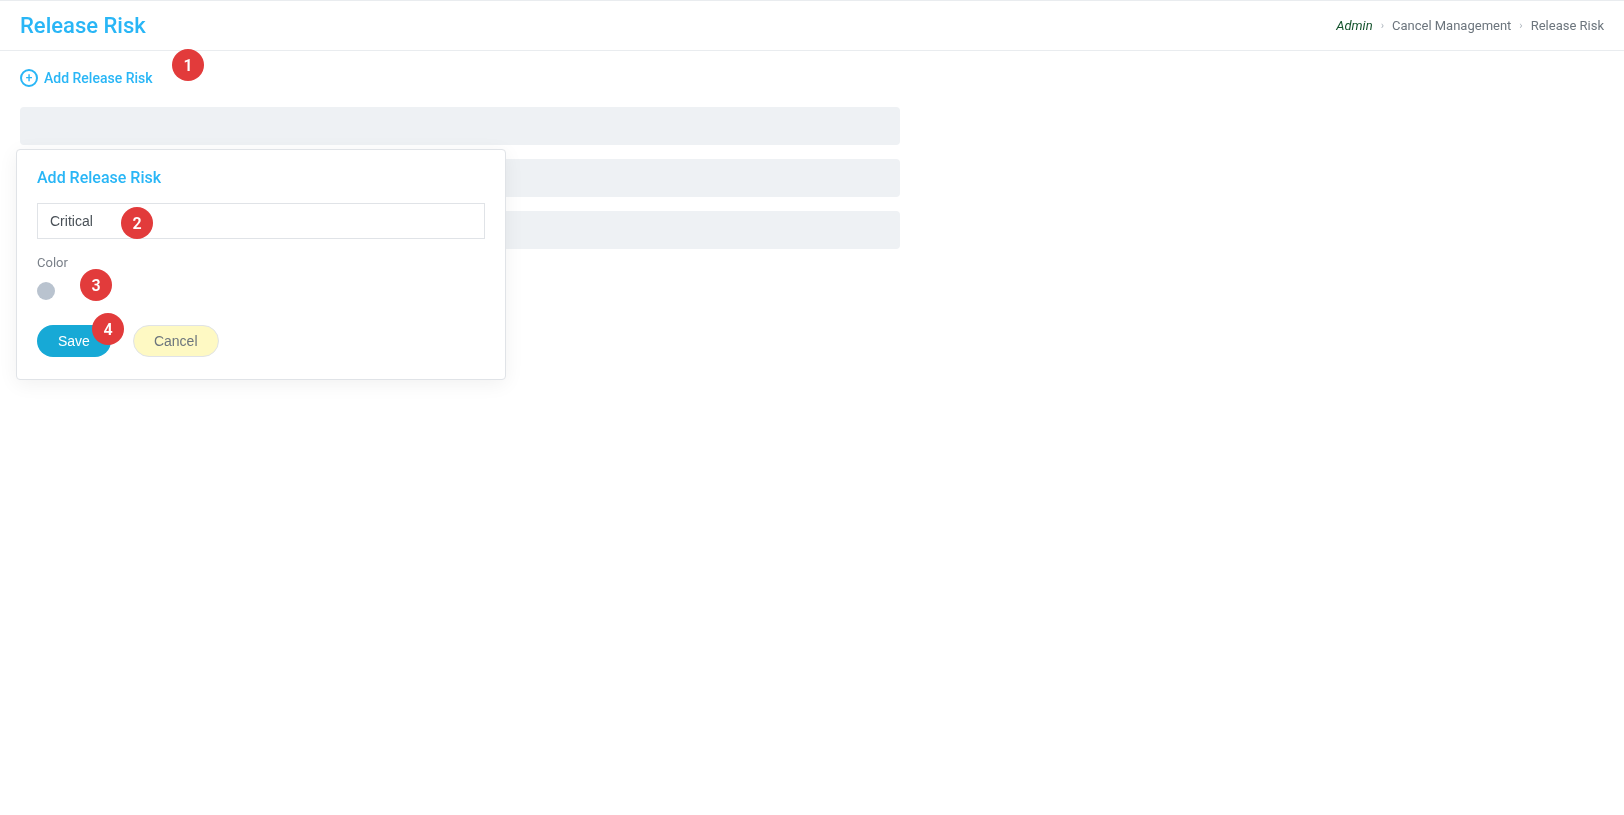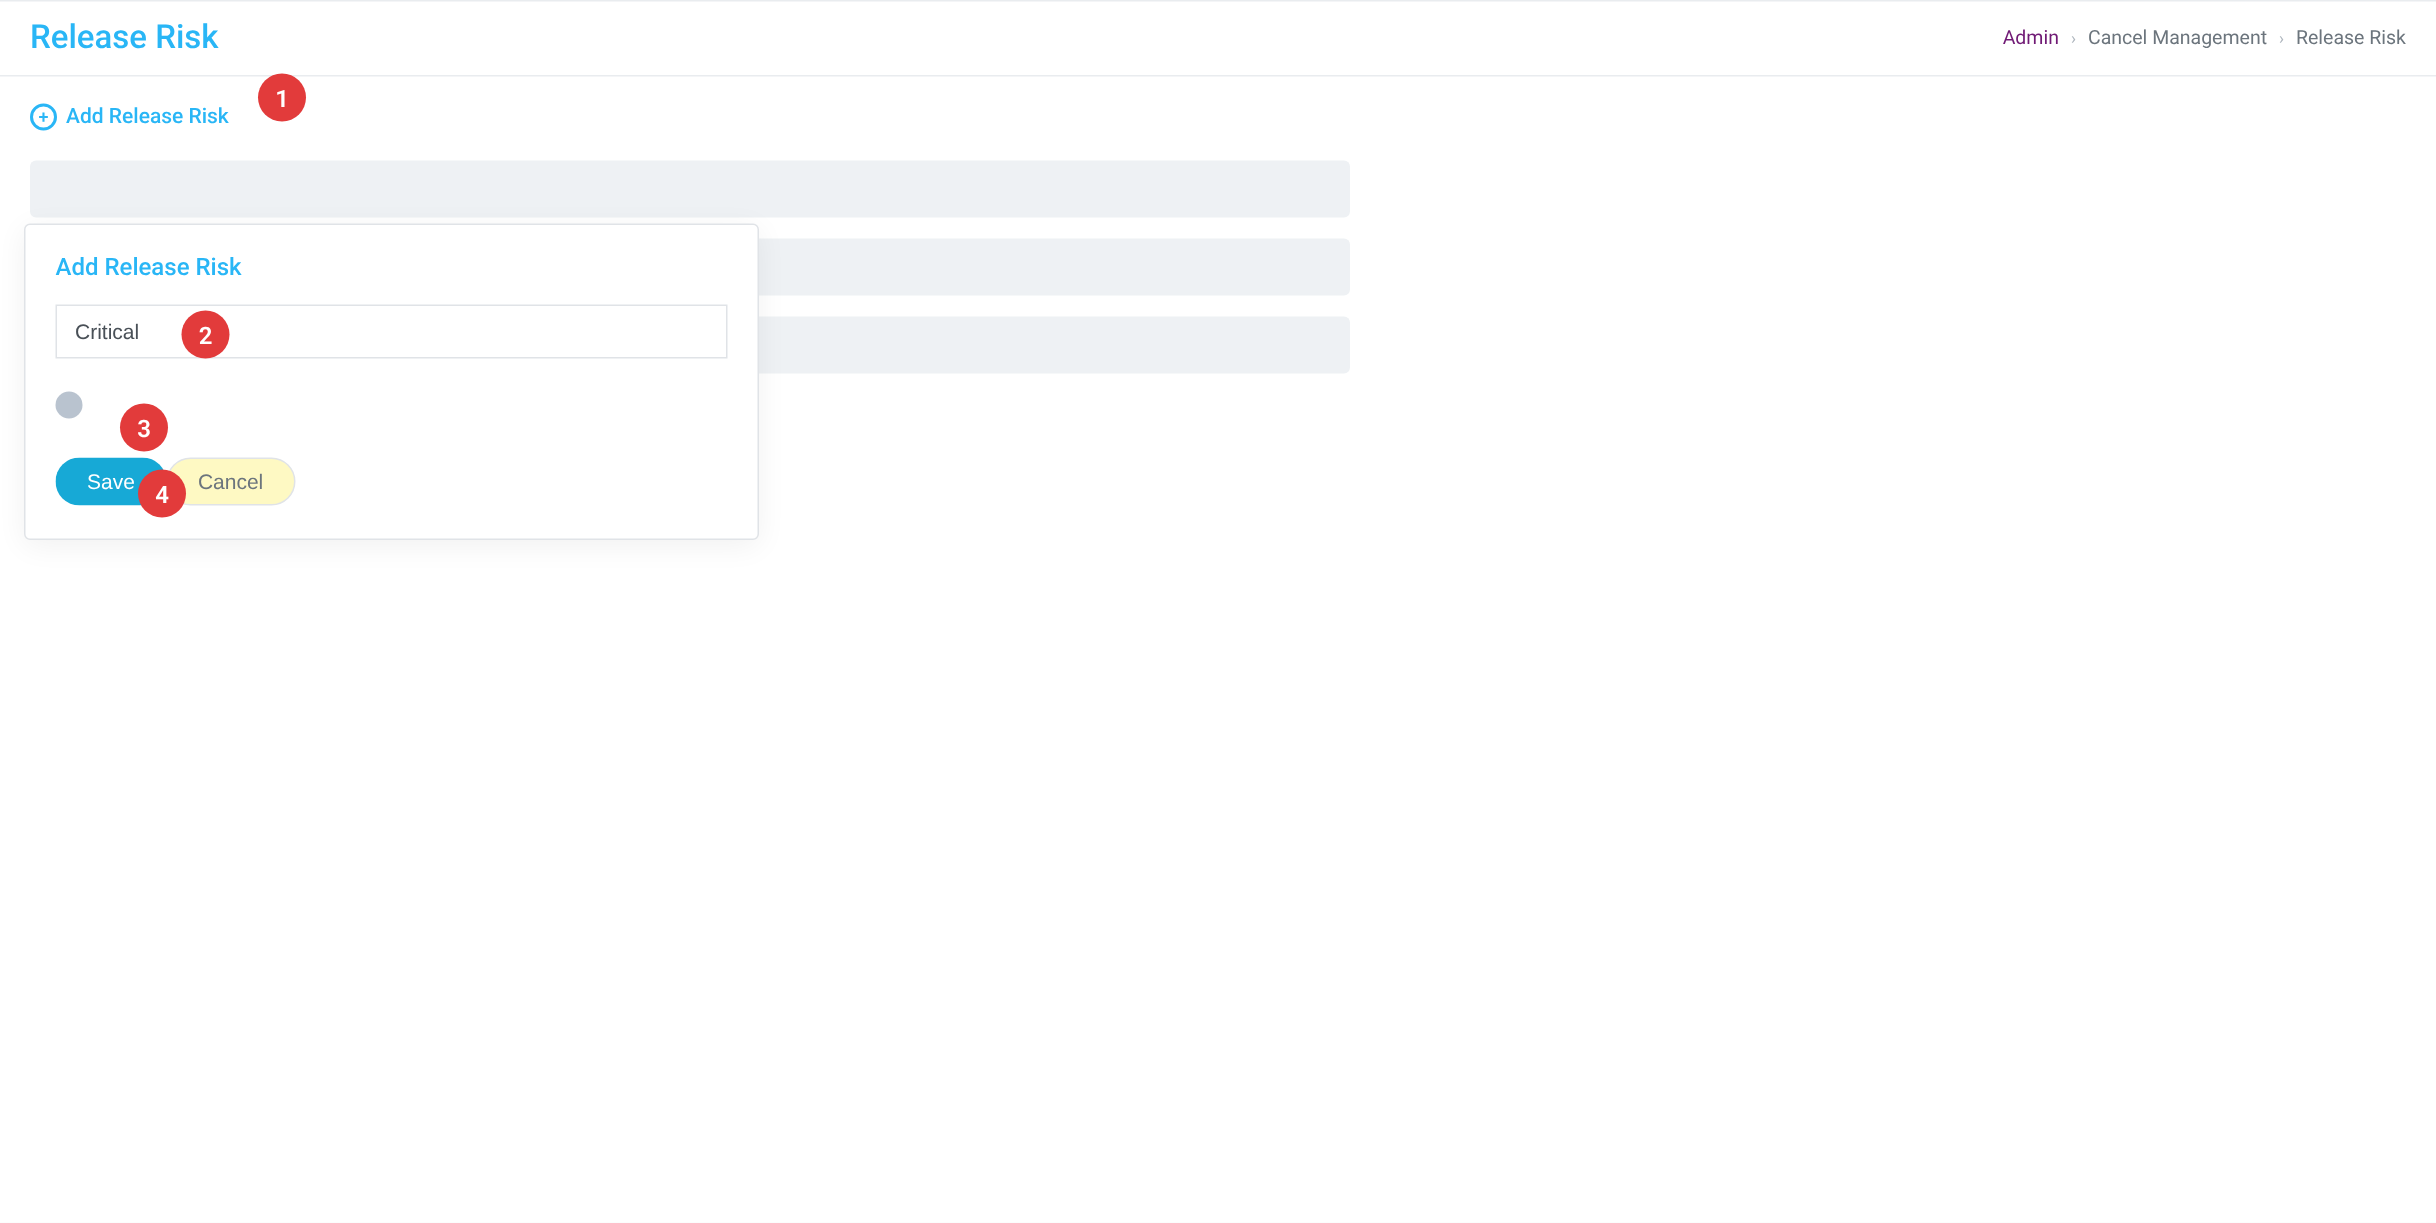--- a/index.html
+++ b/index.html
@@ -26,21 +26,21 @@
     color: #29b6f6;
     font-size: 22px;
     font-weight: 500;
   }
   .breadcrumb {
     display: flex;
     align-items: center;
     gap: 8px;
     font-size: 13px;
   }
-  .breadcrumb .bc-link { color: #701a75; cursor: pointer; }
+  .breadcrumb .bc-link { color: #14532d; cursor: pointer; font-style: italic; }
   .breadcrumb .bc-text { color: #6c757d; }
   .breadcrumb .chevron {
     color: #adb5bd;
     font-size: 11px;
   }
   .content {
     padding: 18px 20px;
     position: relative;
   }
   .add-link {
@@ -112,21 +112,21 @@
     width: 18px; height: 18px;
     border-radius: 50%;
     background: #b9c3cf;
     display: inline-block;
     margin-top: 6px;
     cursor: pointer;
   }
   .actions {
     margin-top: 22px;
     display: flex;
-    gap: 0;
+    gap: 22px;
   }
   .btn {
     border-radius: 20px;
     padding: 8px 20px;
     font-size: 14px;
     cursor: pointer;
     border: 1px solid transparent;
     line-height: 1;
   }
   .btn-primary {
@@ -182,20 +182,21 @@
       <div class="placeholder-row"></div>
     </div>
 
     
     <div class="popover">
       <div class="popover-title">Add Release Risk</div>
 
       <input type="text" class="text-input" value="Critical" style="">
 
       <div class="color-row">
+        <label class="field-label">Color</label>
         <span class="color-swatch"></span>
       </div>
 
       <div class="actions">
         <button class="btn btn-primary">Save</button>
         <button class="btn btn-secondary">Cancel</button>
       </div>
     </div>
 
     

